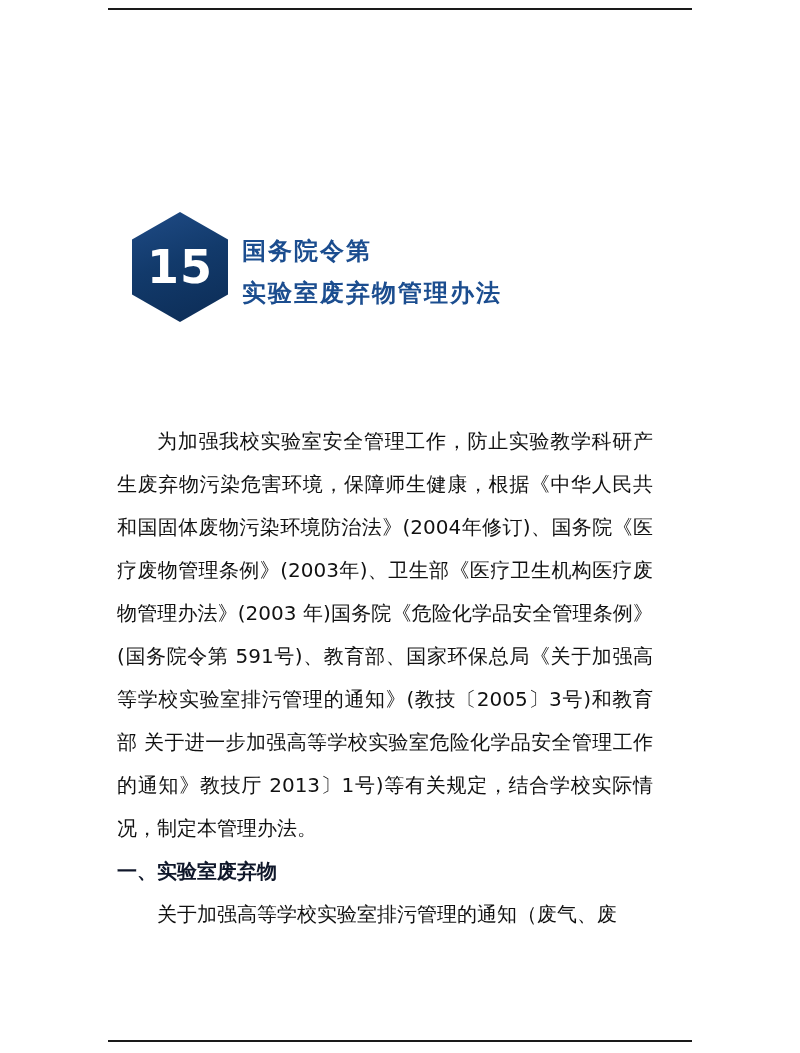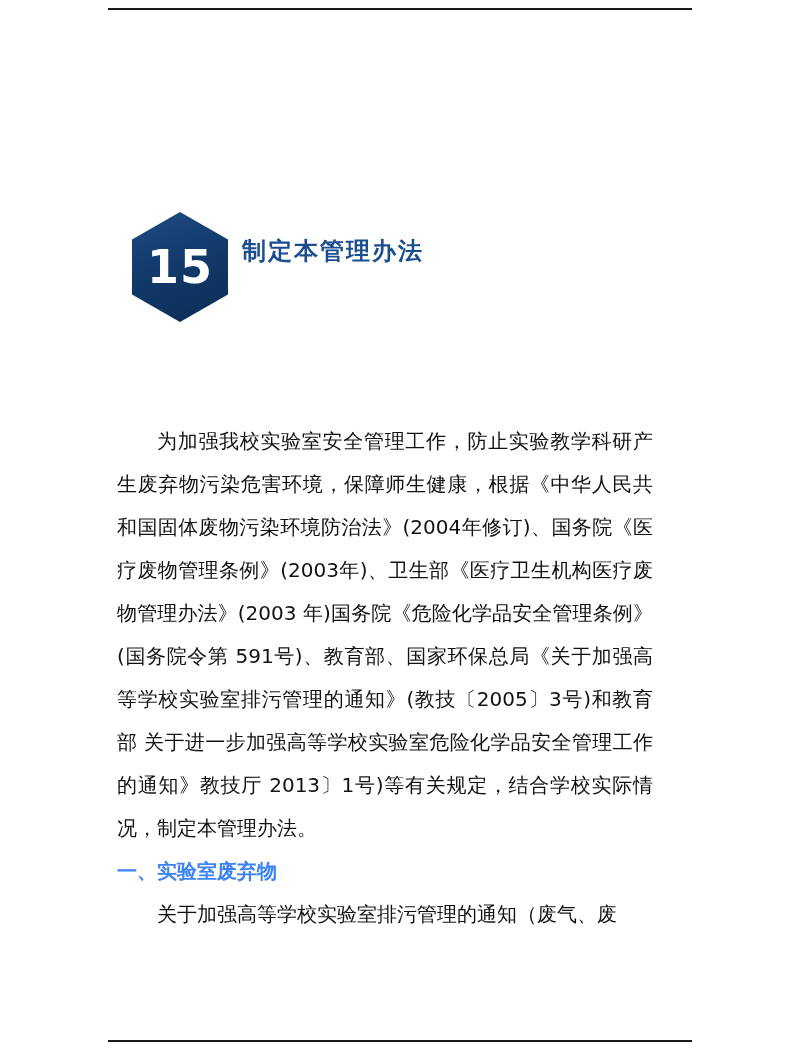--- a/index.html
+++ b/index.html
@@ -102,21 +102,21 @@
     color: #111111;
     text-align: justify;
     text-justify: inter-ideograph;
     text-indent: 2em;
     margin: 0;
     font-family: "DejaVu Sans", sans-serif;
   }
   .section-heading {
     font-size: 20px;
     line-height: 43px;
-    color: #3b82f6;
+    color: #0f172a;
     font-weight: bold;
     margin: 0;
     font-family: Liberation Sans, sans-serif;
   }
   .para-indent-2 {
     text-indent: 2em;
   }
 </style>
 </head>
 <body>
@@ -124,21 +124,22 @@
 <div class="page">
 
   <div class="rule rule-top"></div>
 
   <div class="header">
     <div class="badge">
       <div class="hex"></div>
       <div class="num">15</div>
     </div>
     <div class="title-wrap">
-      <div class="title-line">制定本管理办法</div>
+      <div class="title-line">国务院令第</div>
+      <div class="title-line">实验室废弃物管理办法</div>
     </div>
   </div>
 
   <div class="body-copy">
     <p class="para">为加强我校实验室安全管理工作，防止实验教学科研产生废弃物污染危害环境，保障师生健康，根据《中华人民共和国固体废物污染环境防治法》(2004年修订)、国务院《医疗废物管理条例》(2003年)、卫生部《医疗卫生机构医疗废物管理办法》(2003 年)国务院《危险化学品安全管理条例》(国务院令第 591号)、教育部、国家环保总局《关于加强高等学校实验室排污管理的通知》(教技〔2005〕3号)和教育部 关于进一步加强高等学校实验室危险化学品安全管理工作的通知》教技厅 2013〕1号)等有关规定，结合学校实际情况，制定本管理办法。</p>
     <p class="section-heading">一、实验室废弃物</p>
     <p class="para para-indent-2">关于加强高等学校实验室排污管理的通知（废气、废</p>
   </div>
 
   <div class="rule rule-bottom"></div>

